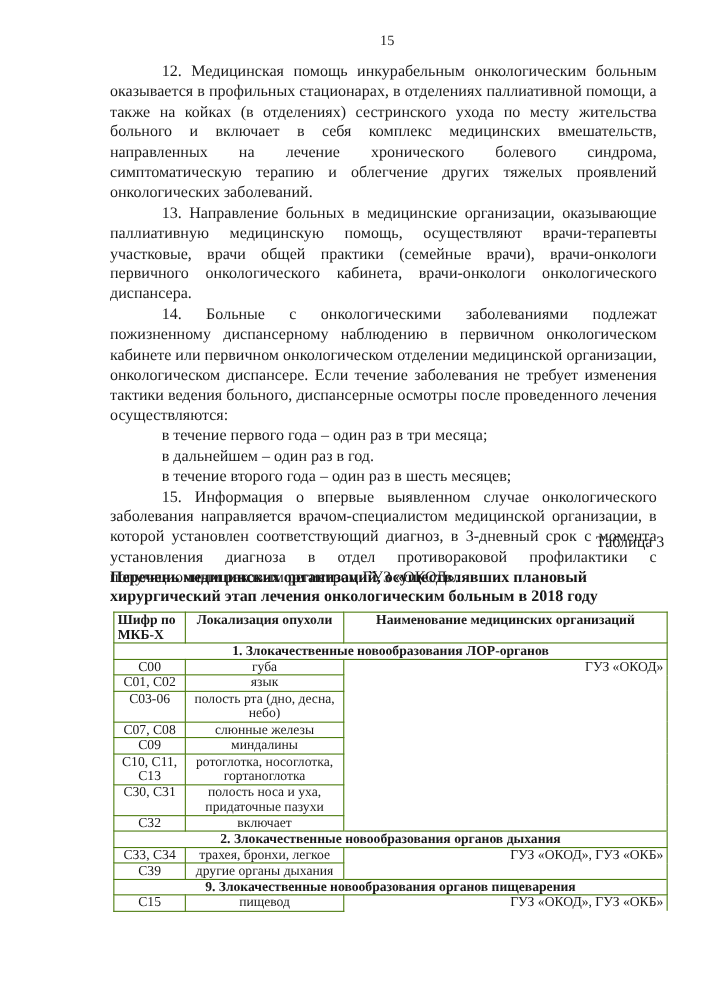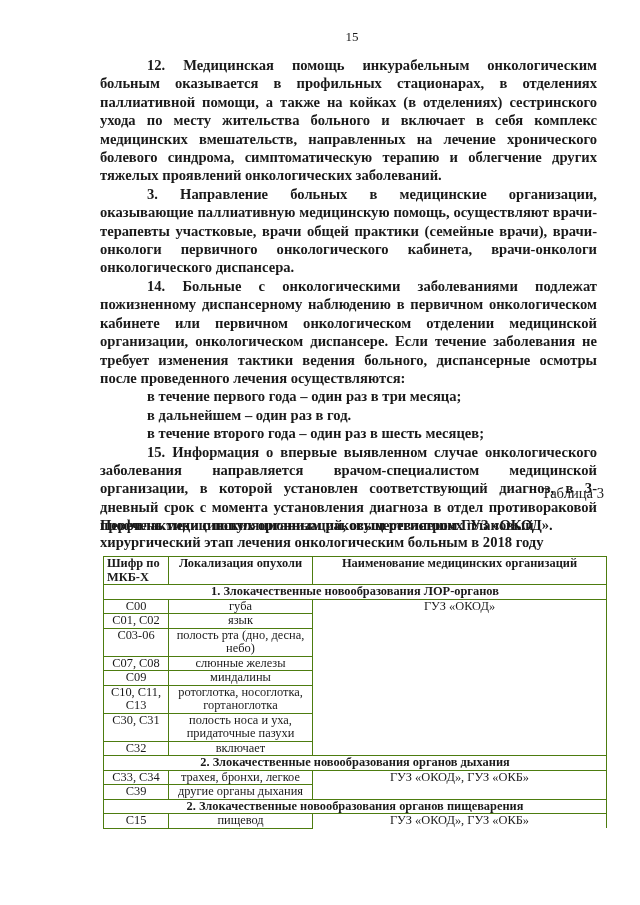--- a/index.html
+++ b/index.html
@@ -1,43 +1,43 @@
 <!DOCTYPE html>
 <html><head>
 <meta charset="utf-8">
 <style>
   html, body { margin: 0; padding: 0; background: #ffffff; }
   body { width: 640px; height: 905px; position: relative; overflow: hidden;
          font-family: "Liberation Serif", "DejaVu Serif", serif; color: #1a1a1a; }
   .page-number { position: absolute; top: 29px; left: 0; width: 640px; text-align: center; font-size: 13px; margin-left: 32px; }
-  .body-text { position: absolute; left: 100px; top: 56px; width: 497px; font-size: 14.6px; line-height: 18.4px; font-weight: bold; }
+  .body-text { position: absolute; left: 100px; top: 56px; width: 497px; font-size: 14.6px; line-height: 18.4px; }
   .para { margin: 0; text-align: justify; text-indent: 47px; }
   .line-item { margin: 0; padding-left: 47px; }
   .table-label { position: absolute; top: 485px; right: 36px; font-size: 14.6px; }
   .table-title { position: absolute; top: 517px; left: 100px; width: 505px; text-align: left;
                  font-weight: bold; font-size: 14.6px; line-height: 17px; }
   table.orgs { position: absolute; left: 103px; top: 556px; width: 503px; border-collapse: collapse;
                font-size: 12.4px; line-height: 13.5px; table-layout: fixed; }
   table.orgs td, table.orgs th { border: 1px solid #4d7c0f; padding: 0 3px; vertical-align: top; }
   table.orgs th { font-weight: bold; text-align: left; }
   table.orgs th.c2, table.orgs th.c3 { text-align: center; }
   table.orgs td.code { text-align: center; }
   table.orgs td.loc { text-align: center; }
-  table.orgs td.org { text-align: center; border-bottom: none; }
+  table.orgs td.org { text-align: right; border-bottom: none; }
   table.orgs td.section { text-align: center; font-weight: bold; padding: 0; }
   table.orgs tr.hdr th { height: 27px; }
 </style>
 </head>
 <body>
 
 <div class="page-number">15</div>
 
 <div class="body-text">
   <p class="para">12. Медицинская помощь инкурабельным онкологическим больным оказывается в профильных стационарах, в отделениях паллиативной помощи, а также на койках (в отделениях) сестринского ухода по месту жительства больного и включает в себя комплекс медицинских вмешательств, направленных на лечение хронического болевого синдрома, симптоматическую терапию и облегчение других тяжелых проявлений онкологических заболеваний.</p>
-  <p class="para">3. Направление больных в медицинские организации, оказывающие паллиативную медицинскую помощь, осуществляют врачи-терапевты участковые, врачи общей практики (семейные врачи), врачи-онкологи первичного онкологического кабинета, врачи-онкологи онкологического диспансера.</p>
+  <p class="para">13. Направление больных в медицинские организации, оказывающие паллиативную медицинскую помощь, осуществляют врачи-терапевты участковые, врачи общей практики (семейные врачи), врачи-онкологи первичного онкологического кабинета, врачи-онкологи онкологического диспансера.</p>
   <p class="para">14. Больные с онкологическими заболеваниями подлежат пожизненному диспансерному наблюдению в первичном онкологическом кабинете или первичном онкологическом отделении медицинской организации, онкологическом диспансере. Если течение заболевания не требует изменения тактики ведения больного, диспансерные осмотры после проведенного лечения осуществляются:</p>
   <p class="line-item">в течение первого года – один раз в три месяца;</p>
   <p class="line-item">в дальнейшем – один раз в год.</p>
   <p class="line-item">в течение второго года – один раз в шесть месяцев;</p>
   <p class="para">15. Информация о впервые выявленном случае онкологического заболевания направляется врачом-специалистом медицинской организации, в которой установлен соответствующий диагноз, в 3-дневный срок с момента установления диагноза в отдел противораковой профилактики с популяционным раковым регистром ГУЗ «ОКОД».</p>
 </div>
 
 <div class="table-label">Таблица 3</div>
 <div class="table-title">Перечень медицинских организаций, осуществлявших плановый хирургический этап лечения онкологическим больным в 2018 году</div>
 
@@ -97,21 +97,21 @@
       <tr>
         <td class="code">С33, С34</td>
         <td class="loc">трахея, бронхи, легкое</td>
         <td class="org" rowspan="2">ГУЗ «ОКОД», ГУЗ «ОКБ»</td>
       </tr>
       <tr>
         <td class="code">С39</td>
         <td class="loc">другие органы дыхания</td>
       </tr>
       <tr>
-        <td colspan="3" class="section">2. Злокачественные новообразования органов пищеварения</td>
+        <td colspan="3" class="section">9. Злокачественные новообразования органов пищеварения</td>
       </tr>
       <tr>
         <td class="code">С15</td>
         <td class="loc">пищевод</td>
         <td class="org" rowspan="1">ГУЗ «ОКОД», ГУЗ «ОКБ»</td>
       </tr>
     </tbody>
 </table>
 
 </body></html>

